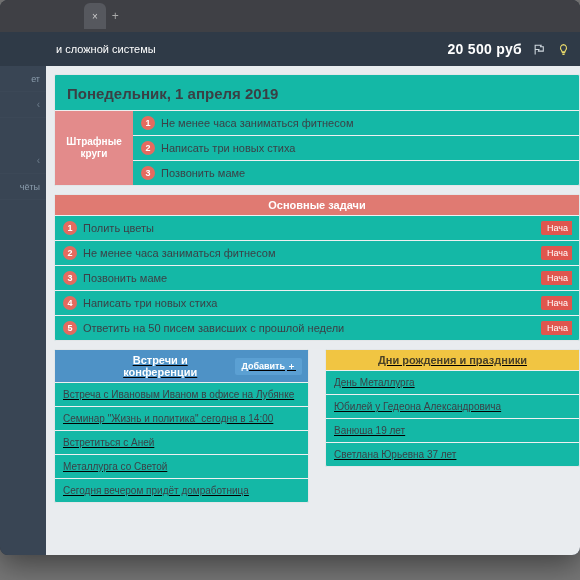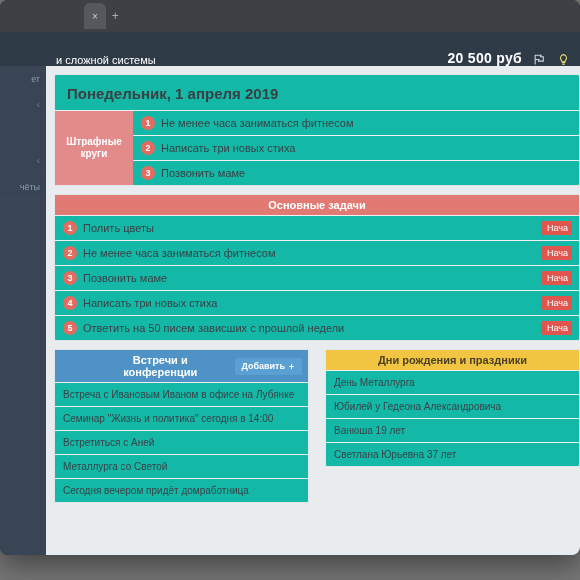--- a/index.html
+++ b/index.html
@@ -9,40 +9,40 @@
   .tab { height:26px; min-width:10px; background:#56585e; border-radius:6px 6px 0 0; display:flex; align-items:center; padding:0 8px; color:#ccc; gap:6px; }
   .tab .close { color:#ccc; font-size:10px; }
   .plus { color:#aaa; margin-left:6px; font-size:12px; }
   .app { display:flex; height:calc(100% - 32px); }
   .sidebar { width:46px; background:#394554; color:#9fb1c1; font-size:9px; position:relative;text-align:right; }
   .side-head { height:34px; background:#2f3a47; }
   .side-item { height:26px; display:flex; align-items:center; justify-content:flex-end; padding:0 6px; color:#8c9eae; border-bottom:1px solid rgba(255,255,255,.02); cursor:pointer; }
   .side-item .chev { color:#6d7c8b; font-size:10px; margin-left:4px; }
   .side-label { white-space:nowrap; overflow:hidden; text-overflow:clip; }
   .main { flex:1; display:flex; flex-direction:column; background:#2f3a47; }
-  .topbar { height:34px; background:#2f3a47; color:#fff; display:flex; align-items:flex-end; padding:0 10px; gap:10px; }
+  .topbar { height:34px; background:#2f3a47; color:#fff; display:flex; align-items:center; padding:0 10px; gap:10px; }
   .topbar .title { font-size:11px; font-weight:500; flex:1; overflow:hidden; }
   .balance { font-weight:700; font-size:14px; letter-spacing:.3px; }
   .flagicon, .bulbicon { width:14px; height:14px; display:inline-flex; align-items:center; justify-content:center; color:#cfd8de; }
   .bulbicon { color:#e8d96b; }
   .content { background:#e9ecef; flex:1; padding:8px 0 8px 8px; overflow:hidden; }
   .card { background:#14b8a6; border:1px solid #e3e6e8; border-radius:2px; }
   .page-title { font-size:15px; font-weight:600; color:#3a3f44; padding:10px 12px 8px; }
   .penalty { display:flex; border-top:1px solid #eee; }
   .penalty .badge { width:78px; min-height:62px; background:#e38b8b; color:#fff; display:flex; align-items:center; justify-content:center; text-align:center; font-size:10px; font-weight:700; line-height:1.25; }
   .penalty .plist { flex:1; }
   .p-row { display:flex; align-items:center; gap:6px; padding:5px 8px; border-bottom:1px solid #eef0f1; font-size:11px; color:#3b4147; }
   .p-row:last-child { border-bottom:none; }
   .num { width:14px; height:14px; border-radius:50%; background:#e56a5f; color:#fff; font-size:9px; font-weight:700; display:inline-flex; align-items:center; justify-content:center; }
   .mt { margin-top:8px; }
   .sec-head { background:#e07a72; color:#fff; text-align:center; font-size:11px; font-weight:600; padding:4px 0; }
   .task-row { display:flex; align-items:center; padding:5px 8px; border-top:1px solid #eef0f1; font-size:11px; color:#3b4147; }
   .task-row .txt { flex:1; }
   .start-btn { background:#e0564e; color:#fff; font-size:9px; padding:2px 4px 2px 6px; border-radius:2px 0 0 2px; margin-right:-1px; }
-  .cols { display:flex; gap:16px; margin-top:8px; }
+  .cols { display:flex; gap:16px; margin-top:8px;text-decoration:underline; }
   .col { flex:1; min-width:0; }
   .col .card {  }
   .meet-head { background:#4e92c6; color:#fff; font-size:11px; font-weight:600; padding:4px 6px; display:flex; align-items:center; }
   .meet-head .ttl { flex:1; text-align:center; padding-left:48px; }
   .addbtn { background:#5ba0d3; color:#fff; font-size:9px; padding:2px 6px; border-radius:2px; display:inline-flex; align-items:center; gap:2px;margin-left:24px; }
   .bday-head { background:#f1c542; color:#4a4126; font-size:11px; font-weight:600; padding:4px 6px; text-align:center; }
   .simple-row { padding:6px 8px; border-top:1px solid #eef0f1; font-size:10px; color:#3b4147; white-space:nowrap; overflow:hidden; text-overflow:ellipsis; }
   svg { display:block; }
 </style>
 </head>

